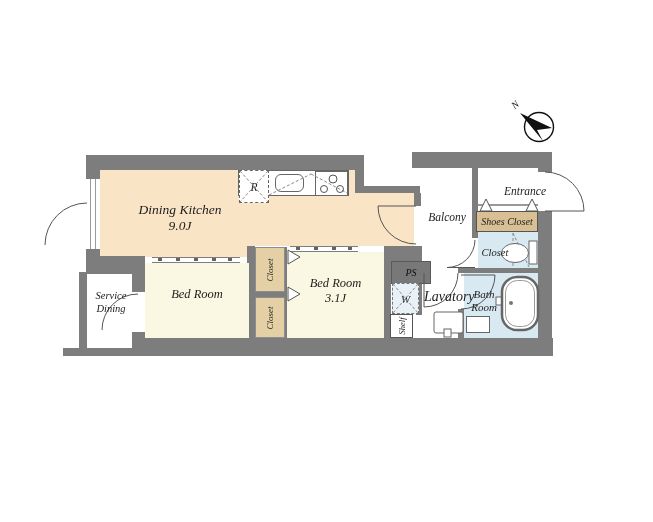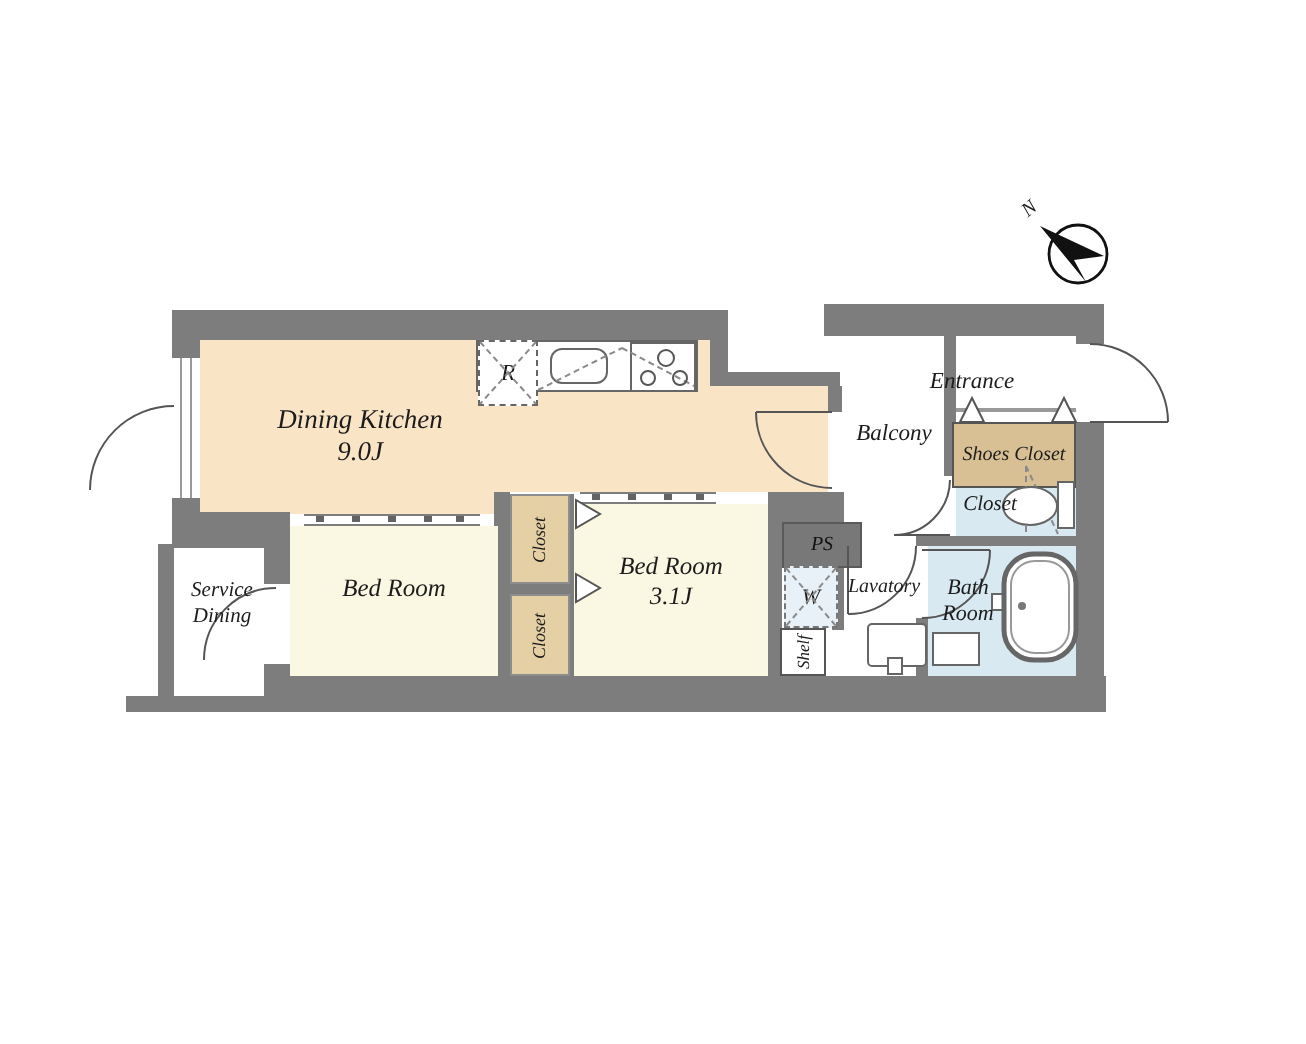--- a/index.html
+++ b/index.html
@@ -81,21 +81,21 @@
   <div class="tick" style="left:314px; top:247px;"></div>
   <div class="tick" style="left:332px; top:247px;"></div>
   <div class="tick" style="left:348px; top:247px;"></div>
 
   <div class="box flexc fill-clo" style="left:255px; top:247px; width:30px; height:45px; border:1px solid #8d8d8d;">
     <span class="vtxt" style="font-size:9px;">Closet</span>
   </div>
   <div class="box flexc fill-clo" style="left:255px; top:297px; width:30px; height:41px; border:1px solid #8d8d8d;">
     <span class="vtxt" style="font-size:9px;">Closet</span>
   </div>
-  <div class="box flexc fill-shoe" style="left:476px; top:211px; width:62px; height:33px; border:1px solid #555;">
+  <div class="box flexc fill-shoe" style="left:476px; top:211px; width:62px; height:21px; border:1px solid #555;">
     <span class="nowrap" style="font-style:italic; font-size:10px; color:#1c1c1c;">Shoes Closet</span>
   </div>
   <div class="box flexc" style="left:391px; top:261px; width:40px; height:23px; background:#787878; border:1px solid #5a5a5a;">
     <span style="font-style:italic; font-size:10px; color:#111;">PS</span>
   </div>
   <div class="box flexc fill-wash" style="left:392px; top:283px; width:27px; height:31px; border:1px dashed #777;">
     <span style="font-style:italic; font-size:11px; color:#1c1c1c;">W</span>
   </div>
   <div class="box flexc" style="left:390px; top:314px; width:23px; height:24px; background:#fff; border:1px solid #555;">
     <span class="vtxt" style="font-size:8.5px;">Shelf</span>
@@ -170,19 +170,19 @@
   </div>
   <div class="lbl" style="left:147px; top:287px; width:100px; font-size:12.5px;">
     <div>Bed Room</div>
   </div>
   <div class="lbl" style="left:287px; top:276px; width:97px; font-size:12.5px;">
     <div>Bed Room</div>
     <div>3.1J</div>
   </div>
   <div class="lbl" style="left:82px; top:290px; width:58px; font-size:10.5px;">Service Dining</div>
   <div class="lbl nowrap" style="left:416px; top:210px; width:62px; font-size:11.5px;">Balcony</div>
-  <div class="lbl nowrap" style="left:456px; top:184px; width:60px; font-size:11.5px;">Entrance</div>
+  <div class="lbl nowrap" style="left:495px; top:184px; width:60px; font-size:11.5px;">Entrance</div>
   <div class="lbl nowrap" style="left:478px; top:247px; width:34px; font-size:10.5px;">Closet</div>
   <div class="lbl" style="left:462px; top:288px; width:44px; font-size:11px;">Bath Room</div>
-  <div class="lbl nowrap" style="left:424px; top:288px; width:36px; font-size:10px;font-style:italic;">Lavatory</div>
+  <div class="lbl nowrap" style="left:424px; top:288px; width:36px; font-size:14px;font-style:italic;">Lavatory</div>
   <div class="lbl nowrap" style="left:512px; top:99px; font-size:10px; transform:rotate(-40deg);">N</div>
 
 </div>
 
 </body></html>

